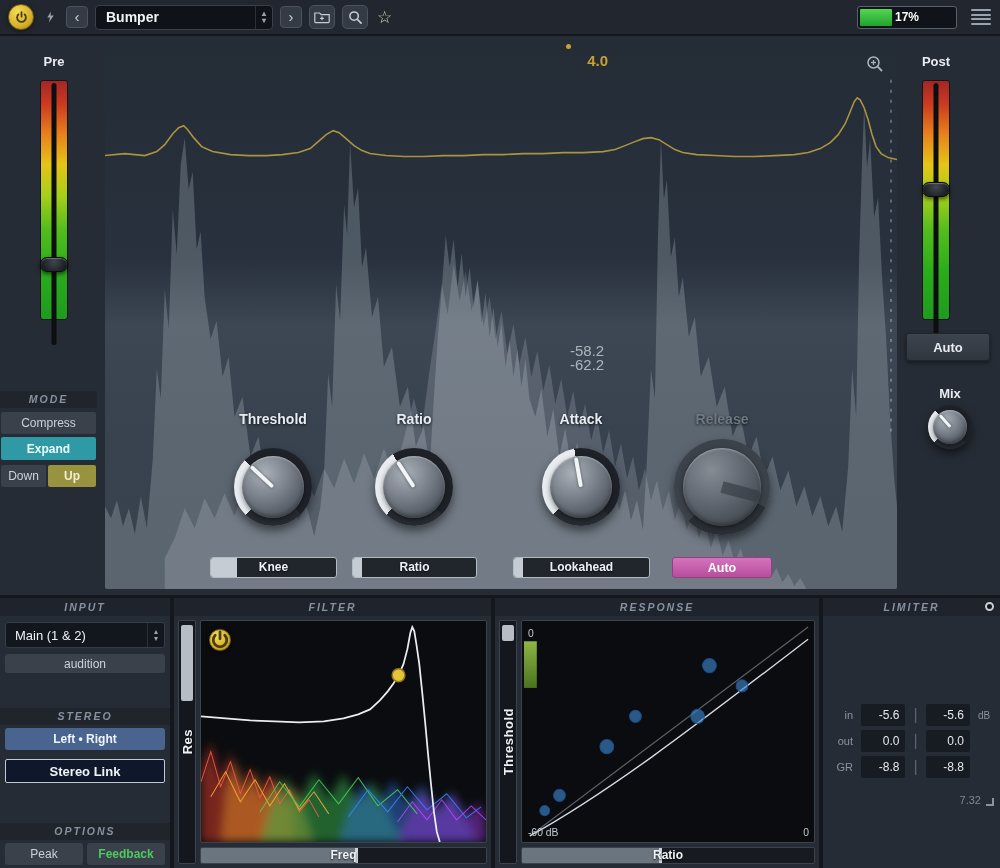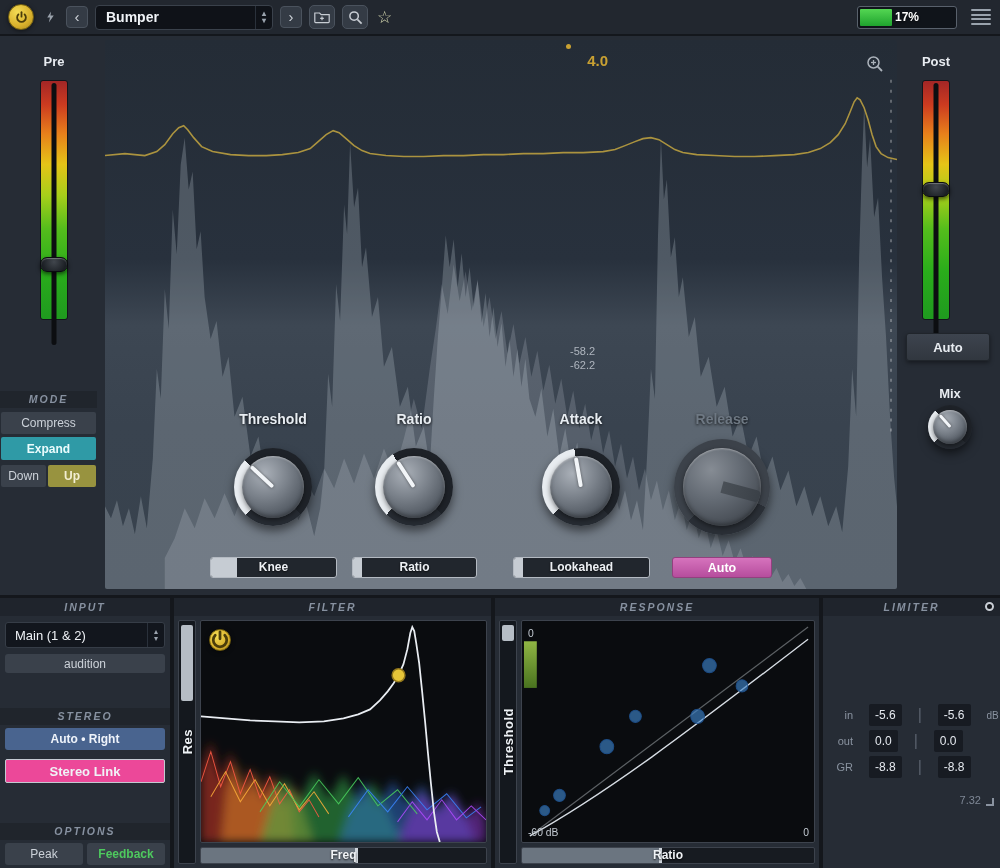--- a/index.html
+++ b/index.html
@@ -37,21 +37,21 @@
   .m-btn { position:absolute; border:none; border-radius:2px; font-family:inherit; font-size:12px; background:#3a414b; color:#ccd2d9; cursor:pointer; }
   .m-btn.teal { background:#2f9aa6; color:#eafcfd; font-weight:600; }
   .m-btn.olive { background:#98933f; color:#f2eed2; font-weight:600; }
 
   .display { position:absolute; left:105px; top:4px; width:792px; height:549px; border-radius:2px; overflow:hidden;
     background:linear-gradient(180deg,#242c36 0%,#28313d 40%,#3d4753 52%,#39434f 70%,#38424d 100%); }
   .wave-svg { position:absolute; inset:0; width:100%; height:100%; }
   .gold-dot { position:absolute; left:461px; top:4px; width:5px; height:5px; border-radius:50%; background:#c9a132; }
   .top-value { position:absolute; left:443px; top:12px; width:60px; text-align:right; color:#c9a132; font-size:15px; font-weight:600; cursor:pointer; }
   .zoom-btn { position:absolute; right:12px; top:14px; background:transparent; border:none; cursor:pointer; padding:0; opacity:.85; }
-  .readouts { position:absolute; left:465px; top:304px; font-size:11px; line-height:14px; color:rgba(212,218,226,.75); }
+  .readouts { position:absolute; left:465px; top:304px; font-size:15px; line-height:14px; color:rgba(212,218,226,.75); }
 
   .knob-label { position:absolute; top:371px; width:130px; text-align:center; font-size:14px; font-weight:700; color:#e8edf2; text-shadow:0 1px 3px rgba(0,0,0,.8); }
   .knob-label.dimlab { color:#6e7883; }
   .knob { position:absolute; border-radius:50%; box-shadow:0 5px 10px rgba(0,0,0,.5); cursor:pointer; }
   .knob .ring { position:absolute; inset:0; border-radius:50%;
     background:conic-gradient(from 225deg, #e8ecf0 0deg, #e8ecf0 var(--arc,90deg), #1e2228 var(--arc,90deg), #1e2228 270deg, #262b32 270deg); }
   .knob .cap { position:absolute; inset:8px; border-radius:50%;
     background:radial-gradient(circle at 36% 28%, #aab0b8 0%, #7b828b 40%, #555c65 72%, #3f454d 100%);
     box-shadow:inset 0 1px 2px rgba(255,255,255,.4), inset 0 -2px 4px rgba(0,0,0,.35), 0 2px 5px rgba(0,0,0,.45); }
   .knob .pointer { position:absolute; left:calc(50% - 2px); top:50%; width:4px; height:calc(50% - 9px); background:#f2f5f8; border-radius:2px; transform-origin:2px 0; transform:rotate(calc(var(--angle,0deg) + 180deg)); box-shadow:0 0 3px rgba(0,0,0,.5); }
@@ -81,34 +81,34 @@
   .hslider { position:relative; height:17px; background:#171b21; border:1px solid #3d434d; border-radius:2px; overflow:hidden; cursor:pointer; flex:none; }
   .hfill { position:absolute; left:0; top:0; bottom:0; background:#6b7580; border-right:3px solid #cfd5dc; }
   .hlbl { position:relative; display:block; text-align:center; line-height:15px; color:#f0f3f6; font-size:12px; font-weight:700; text-shadow:0 1px 2px rgba(0,0,0,.8); }
   .vslider { position:relative; width:18px; background:#14181e; border:1px solid #3d434d; border-radius:2px; flex:none; display:flex; align-items:center; justify-content:center; cursor:pointer; }
   .vthumb { position:absolute; left:2px; right:2px; background:#b6bdc5; border-radius:2px; }
   .vlabel { position:relative; writing-mode:vertical-rl; transform:rotate(180deg); color:#eef2f6; font-size:13px; font-weight:700; letter-spacing:.5px; text-shadow:0 1px 2px rgba(0,0,0,.8); }
 
   .select { margin:6px 5px 3px; height:26px; background:#12161d; border:1px solid #363d47; border-radius:3px; display:flex; align-items:center; color:#eef1f5; font-size:13px; padding-left:9px; cursor:pointer; }
   .flat-btn { display:block; width:calc(100% - 10px); margin:3px 5px; height:19px; background:#3a414b; border:none; border-radius:3px; color:#ccd2d9; font-size:12px; font-family:inherit; cursor:pointer; }
   .flat-btn.blue { background:#49648f; color:#eef3fa; height:22px; font-weight:600; }
-  .outline-btn { display:block; width:calc(100% - 10px); margin:6px 5px; height:24px; background:#ec4899; border:1px solid #c3c9d1; border-radius:2px; color:#f0f3f7; font-size:13px; font-weight:700; font-family:inherit; cursor:pointer; }
+  .outline-btn { display:block; width:calc(100% - 10px); margin:6px 5px; height:24px; background:#0f172a; border:1px solid #c3c9d1; border-radius:2px; color:#f0f3f7; font-size:13px; font-weight:700; font-family:inherit; cursor:pointer; }
   .green-text { color:#4ec95e; font-weight:700; }
   .btn-row { display:flex; gap:4px; margin:3px 5px; }
   .btn-row .flat-btn { flex:1; margin:0; height:22px; width:auto; }
   .sub-header.stereo { margin-top:32px; }
   .sub-header.options { margin-top:34px; }
 
   .lim-header { position:relative; }
   .lim-dot { position:absolute; right:6px; top:4px; width:9px; height:9px; border-radius:50%; border:2px solid #c9ced5; background:#14171c; cursor:pointer; }
   .lim-btn-row { display:flex; gap:5px; margin:8px 6px 0; }
   .lim-btn { flex:1; height:27px; background:#3a414b; border:none; border-radius:4px; color:#d2d7dd; font-size:13px; font-family:inherit; cursor:pointer; }
   .lim-btn.active { background:#9aa04a; color:#26270f; font-weight:700; }
   .lim-rows { margin-top:84px; }
-  .lim-row { display:flex; align-items:center; gap:16px; margin:4px 6px; height:22px; }
+  .lim-row { display:flex; align-items:center; gap:8px; margin:4px 6px; height:22px; }
   .lim-lab { width:24px; text-align:right; color:#8a93a0; font-size:11px; flex:none; }
   .lim-val { flex:1; background:#171b22; border-radius:2px; color:#e4e8ee; text-align:right; padding:4px 6px; font-size:12px; }
   .lim-div { color:#5a626d; flex:none; }
   .lim-unit { width:16px; color:#8a93a0; font-size:10px; flex:none; }
   .lim-footer { margin-top:12px; display:flex; justify-content:flex-end; align-items:flex-end; gap:5px; padding-right:6px; color:#7e8795; font-size:11px; }
   .resize-handle { width:8px; height:8px; border-right:2px solid #8a93a0; border-bottom:2px solid #8a93a0; cursor:pointer; }
   .svgtxt { font:10.5px "Liberation Sans", sans-serif; fill:#c3cad2; }
 </style>
 </head>
 <body>
@@ -269,21 +269,21 @@
       <div class="p-header">INPUT</div>
       <div class="select">
         <span>Main (1 &amp; 2)</span>
         <span class="sel-arrows">
             <i>▴</i>
             <i>▾</i>
           </span>
       </div>
       <button class="flat-btn">audition</button>
       <div class="sub-header stereo">STEREO</div>
-      <button class="flat-btn blue">Auto • Right</button>
+      <button class="flat-btn blue">Left • Right</button>
       <button class="outline-btn">Stereo Link</button>
       <div class="sub-header options">OPTIONS</div>
       <div class="btn-row">
         <button class="flat-btn">Peak</button>
         <button class="flat-btn green-text">Feedback</button>
       </div>
     </section>
 
     <section class="panel" style="width:317px">
       <div class="p-header">FILTER</div>

